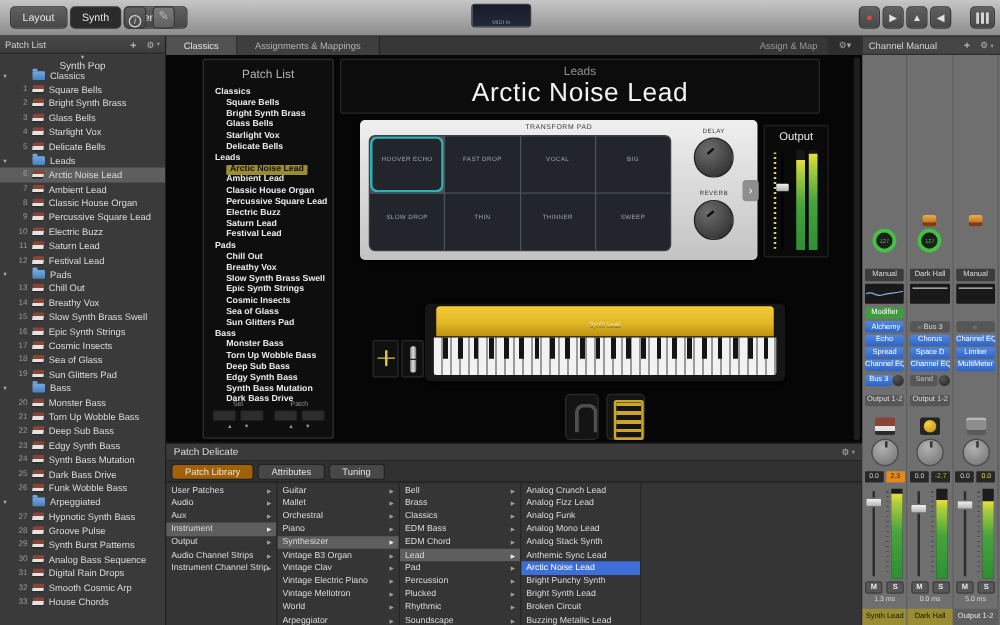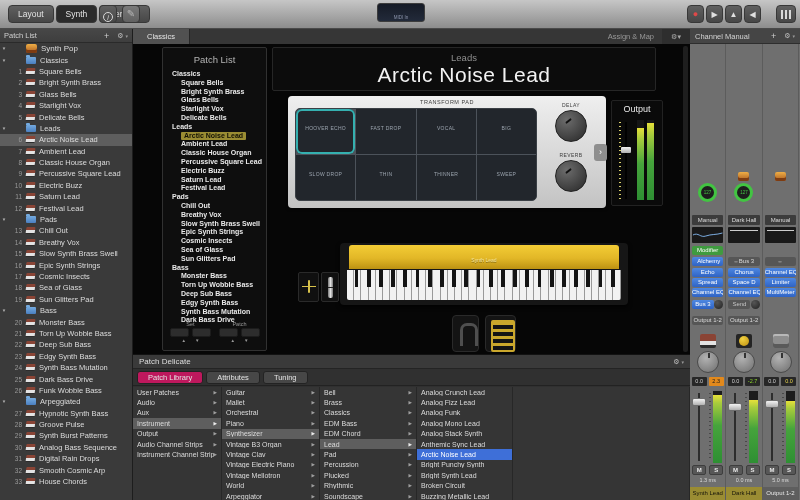--- a/index.html
+++ b/index.html
@@ -48,21 +48,21 @@
   .ic-concert{width:11px;height:9px;border-radius:2px;background:linear-gradient(#efae46,#a85a1e);
     box-shadow:inset 0 -3px 0 #7e3c12;}
   .srow.concert .ic-concert{display:inline-block;}
   .ic-folder{width:10px;height:7px;border-radius:1px;background:linear-gradient(#74aadf,#4a7fc0);position:relative;}
   .ic-folder::before{content:"";position:absolute;left:0;top:-2px;width:4px;height:2px;background:#74aadf;border-radius:1px 1px 0 0;}
   .srow.folder .ic-folder{display:inline-block;}
   .ic-patch{width:9px;height:7px;border-radius:1px;transform:skewX(-8deg);
     background:linear-gradient(180deg,#8a4435 0 45%,#e3e3e3 45% 85%,#2c2c2c 85% 100%);}
   .srow.patch .ic-patch{display:inline-block;}
   .srow.selected{background:#5e5e5e;}
-  .srow.concert{font-size:8px;}
+  .srow.concert{font-size:8px;flex-direction:column;}
 
   
   #tabbar{position:absolute;left:133px;top:29px;width:557px;height:15px;background:#363636;display:flex;align-items:stretch;}
   .tab{padding:0 14px;line-height:15px;font-size:7.5px;border-right:1px solid #262626;}
   .tab.active{background:#515151;color:#e5e5e5;}
   .tab.inactive{background:#3e3e3e;color:#b2b2b2;}
   #assignmap{margin-left:auto;line-height:15px;font-size:7.5px;color:#989898;padding-right:8px;}
   #tb-gear{width:28px;background:#2e2e2e;color:#aaa;font-size:7px;text-align:center;line-height:15px;}
 
   
@@ -153,21 +153,21 @@
   #pedal-expr::before{content:"";position:absolute;left:5px;top:4px;width:20px;height:28px;border:2px solid #caa72c;border-radius:2px;
     background:repeating-linear-gradient(180deg,#caa72c 0 3px,#141414 3px 7px);}
 
   
   #ps{position:absolute;left:133px;top:354px;width:557px;height:146px;background:#303030;border-top:1px solid #121212;}
   #ps-head{height:14px;background:#3a3a3a;border-bottom:1px solid #242424;display:flex;align-items:center;padding:0 6px;}
   #ps-head .ph-title{flex:1;font-size:8px;color:#dedede;}
   #ps-tabs{height:17px;background:#303030;display:flex;align-items:center;padding-left:4px;gap:3px;border-bottom:1px solid #222;}
   .ps-tab{height:13px;padding:0 10px;background:#474747;border:1px solid #232323;border-radius:3px;
     color:#e2e2e2;font-size:7.5px;line-height:12px;}
-  .ps-tab.active{background:#be185d;}
+  .ps-tab.active{background:#a16207;}
   #browser{position:absolute;left:0;top:32px;right:0;bottom:0;background:#353535;display:flex;}
   .bcol{border-right:1px solid #272727;overflow:hidden;}
   #bcol0{width:89px;} #bcol1{width:98px;} #bcol2{width:97px;} #bcol3{width:96px;}
   #bcol-fill{flex:1;}
   .brow{display:flex;height:10.4px;align-items:center;padding:0 4px;font-size:7px;color:#dcdcdc;white-space:nowrap;}
   .brow .blbl{flex:1;overflow:hidden;}
   .brow .barr{font-size:4.5px;color:#9f9f9f;}
   .brow.sel{background:#5e5e5e;} .brow.sel .barr{color:#eee;}
   .brow.selblue{background:var(--accent-blue);color:#fff;}
 
@@ -551,20 +551,21 @@
         <span class="num">33</span>
 
         <span class="ic ic-patch"></span>
         <span class="lbl">House Chords</span>
       </div>
     </div>
 </div>
 
 <div id="tabbar">
   <div class="tab active">Classics</div>
+  <div class="tab inactive">Assignments &amp; Mappings</div>
   <div id="assignmap">Assign &amp; Map</div>
   <div id="tb-gear"><span>⚙</span><span>▾</span></div>
 </div>
 
 <div id="workspace">
 
   <div id="clp">
     <div id="clp-title">Patch List</div>
     <div id="crows">
 

